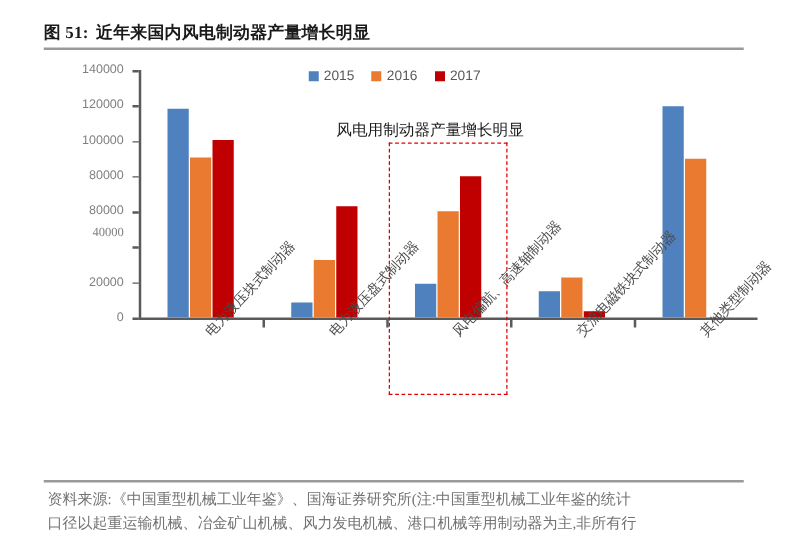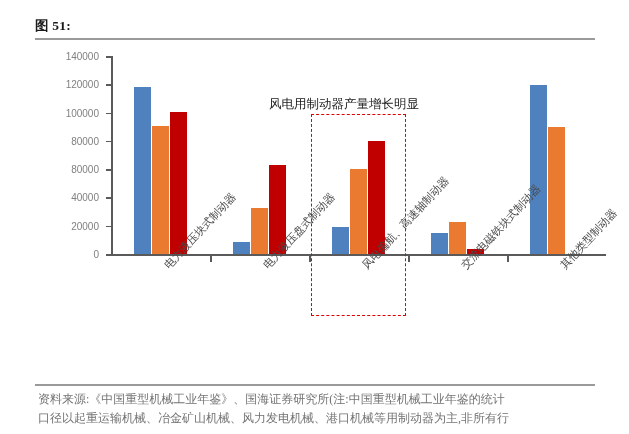--- a/index.html
+++ b/index.html
@@ -208,38 +208,53 @@
   }
 </style>
 </head>
 <body>
 
 <div class="figure-card">
 
   <div class="title-row">
     <span class="title-text">图 51:</span>
     <span style="display:inline-block;width:6px;"></span>
+    <span class="title-text">近年来国内风电制动器产量增长明显</span>
   </div>
   <div class="title-rule"></div>
 
   <div class="plot-area">
 
     <div class="y-labels">
         <div class="y-label" style="top: 208px;">0</div>
         <div class="y-label" style="top: 179.714px;">20000</div>
-        <div class="y-label" style="top: 151px;">40000</div>
+        <div class="y-label" style="top: 140px; font-family: Liberation Serif, serif;">40000</div>
         <div class="y-label" style="top: 123.143px;">80000</div>
         <div class="y-label" style="top: 94.8571px;">80000</div>
         <div class="y-label" style="top: 66.5714px;">100000</div>
         <div class="y-label" style="top: 38.2857px; text-align: right;">120000</div>
         <div class="y-label" style="top: 10px;">140000</div>
       </div>
     <div class="axis-y"></div>
     <div class="axis-x"></div>
 
+    <div class="legend">
+        <div class="legend-item">
+          <span class="legend-swatch" style="background: rgb(78, 129, 189);"></span>
+          <span class="legend-label">2015</span>
+        </div>
+        <div class="legend-item">
+          <span class="legend-swatch" style="background: rgb(233, 122, 48);"></span>
+          <span class="legend-label">2016</span>
+        </div>
+        <div class="legend-item">
+          <span class="legend-swatch" style="background: rgb(192, 0, 0);"></span>
+          <span class="legend-label">2017</span>
+        </div>
+      </div>
 
     <div class="bars-layer">
         <div class="bar" style="left: 23px; width: 17px; height: 166.886px; background: rgb(78, 129, 189);"></div>
         <div class="bar" style="left: 41px; width: 17px; height: 127.993px; background: rgb(233, 122, 48);"></div>
         <div class="bar" style="left: 59px; width: 17px; height: 142.136px; background: rgb(192, 0, 0);"></div>
         <div class="bar" style="left: 122px; width: 17px; height: 12.0214px; background: rgb(78, 129, 189);"></div>
         <div class="bar" style="left: 140px; width: 17px; height: 46.3886px; background: rgb(233, 122, 48);"></div>
         <div class="bar" style="left: 158px; width: 17px; height: 89.1px; background: rgb(192, 0, 0);"></div>
         <div class="bar" style="left: 221px; width: 17px; height: 26.8714px; background: rgb(78, 129, 189);"></div>
         <div class="bar" style="left: 239px; width: 17px; height: 85.2814px; background: rgb(233, 122, 48);"></div>

